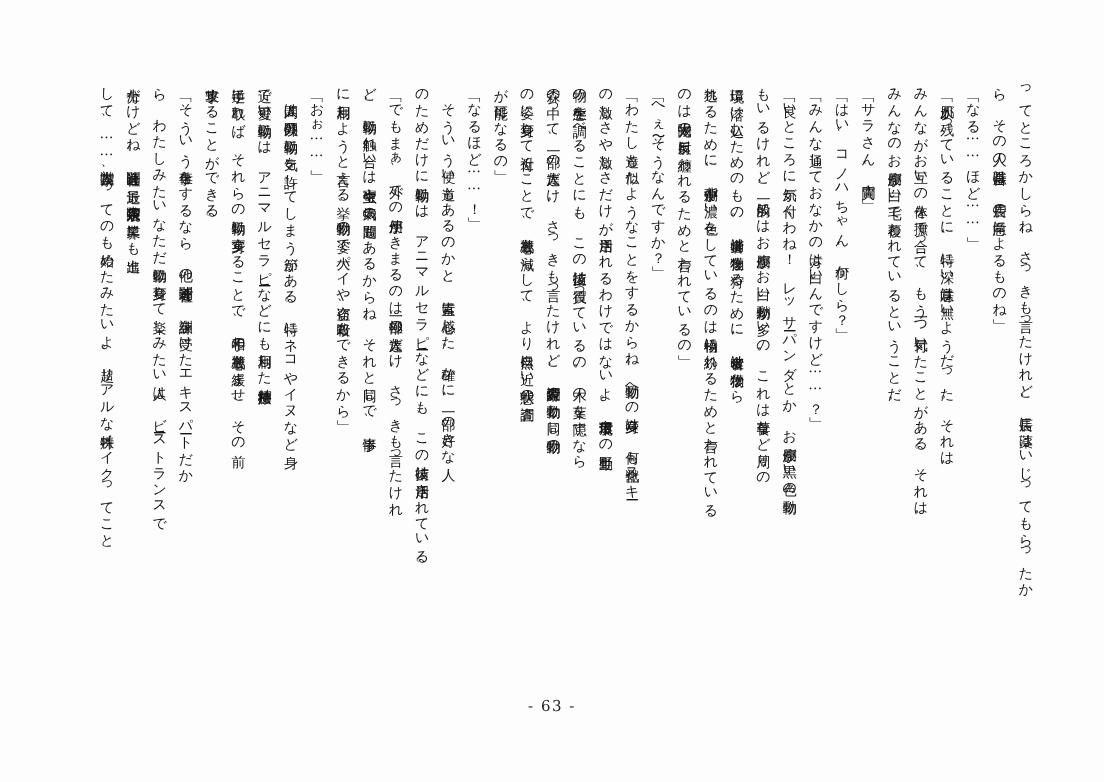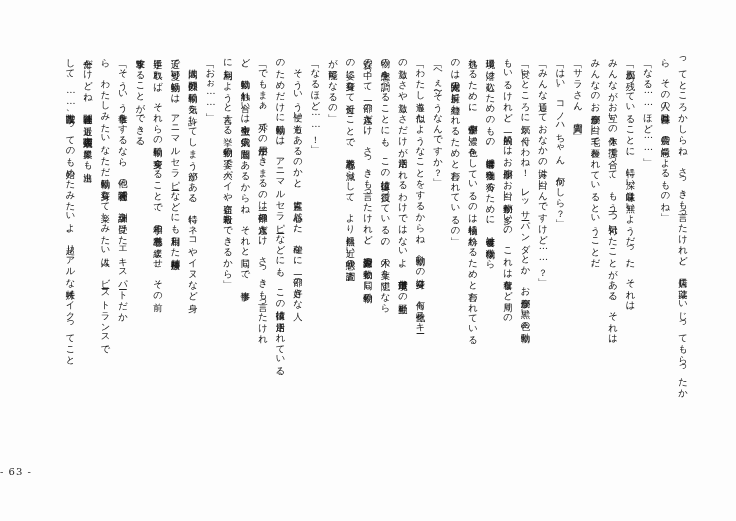--- a/index.html
+++ b/index.html
@@ -46,20 +46,21 @@
     font-family: "DejaVu Serif", "Liberation Serif", serif;
   }
   .col.indent {
     padding-top: 10px;
   }
   .page-number {
     position: absolute;
     bottom: 44px;
     left: 0;
     right: 0;
+    text-align: center;
     font-size: 10px;
     letter-spacing: 1px;
     color: #222;
     font-family: "DejaVu Serif", "Liberation Serif", serif;
     margin-top: 40px;
   }
 </style>
 </head>
 <body>
 

